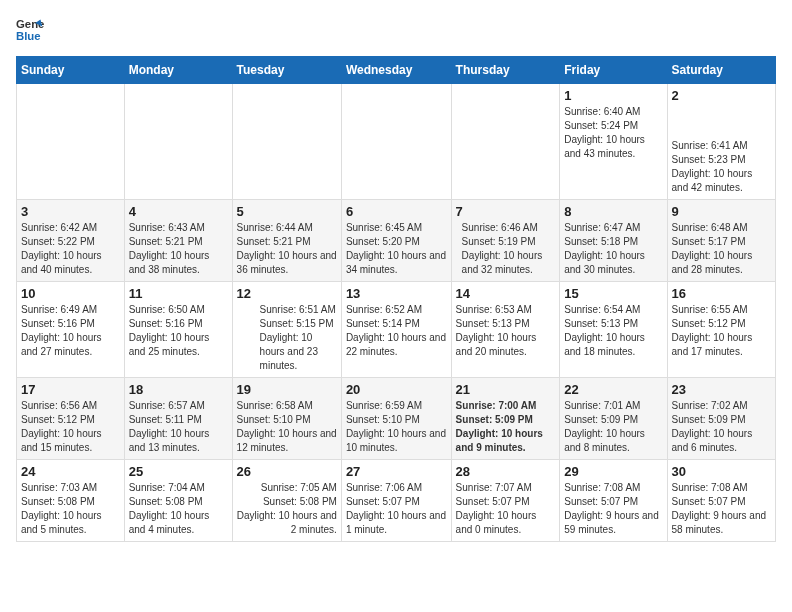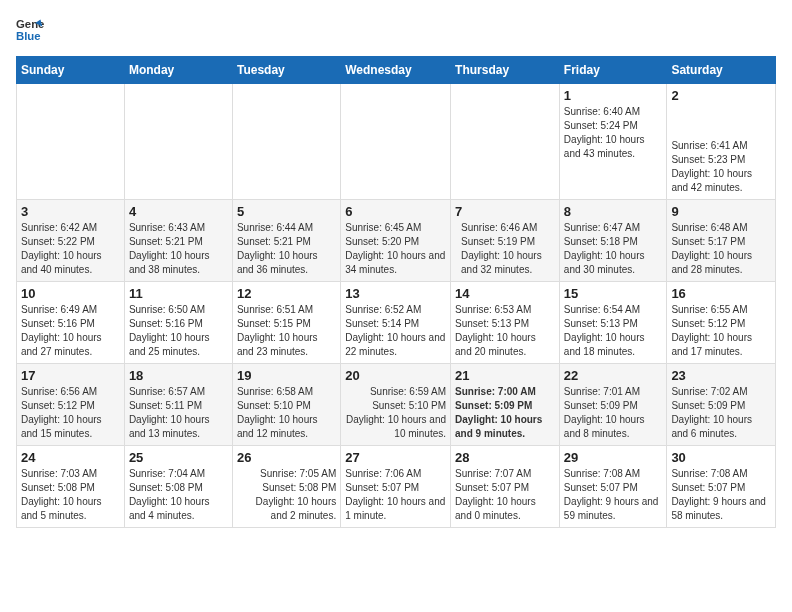--- a/index.html
+++ b/index.html
@@ -184,21 +184,21 @@
 Daylight: 10 hours and 27 minutes.</div>
         </td>
         <td>
           <span class="day-number">11</span>
           <div class="day-info" style="white-space: pre-line;">Sunrise: 6:50 AM
 Sunset: 5:16 PM
 Daylight: 10 hours and 25 minutes.</div>
         </td>
         <td>
           <span class="day-number">12</span>
-          <div class="day-info" style="white-space: pre-line;">Sunrise: 6:51 AM
+          <div class="day-info" style="white-space: pre-line; margin-left: 23px;">Sunrise: 6:51 AM
 Sunset: 5:15 PM
 Daylight: 10 hours and 23 minutes.</div>
         </td>
         <td>
           <span class="day-number">13</span>
           <div class="day-info" style="white-space: pre-line;">Sunrise: 6:52 AM
 Sunset: 5:14 PM
 Daylight: 10 hours and 22 minutes.</div>
         </td>
         <td>
@@ -234,21 +234,21 @@
 Daylight: 10 hours and 13 minutes.</div>
         </td>
         <td>
           <span class="day-number">19</span>
           <div class="day-info" style="white-space: pre-line;">Sunrise: 6:58 AM
 Sunset: 5:10 PM
 Daylight: 10 hours and 12 minutes.</div>
         </td>
         <td>
           <span class="day-number">20</span>
-          <div class="day-info" style="white-space: pre-line; text-align: right;">Sunrise: 6:59 AM
+          <div class="day-info" style="white-space: pre-line;">Sunrise: 6:59 AM
 Sunset: 5:10 PM
 Daylight: 10 hours and 10 minutes.</div>
         </td>
         <td>
           <span class="day-number">21</span>
           <div class="day-info" style="white-space: pre-line; font-weight: bold;">Sunrise: 7:00 AM
 Sunset: 5:09 PM
 Daylight: 10 hours and 9 minutes.</div>
         </td>
         <td>

